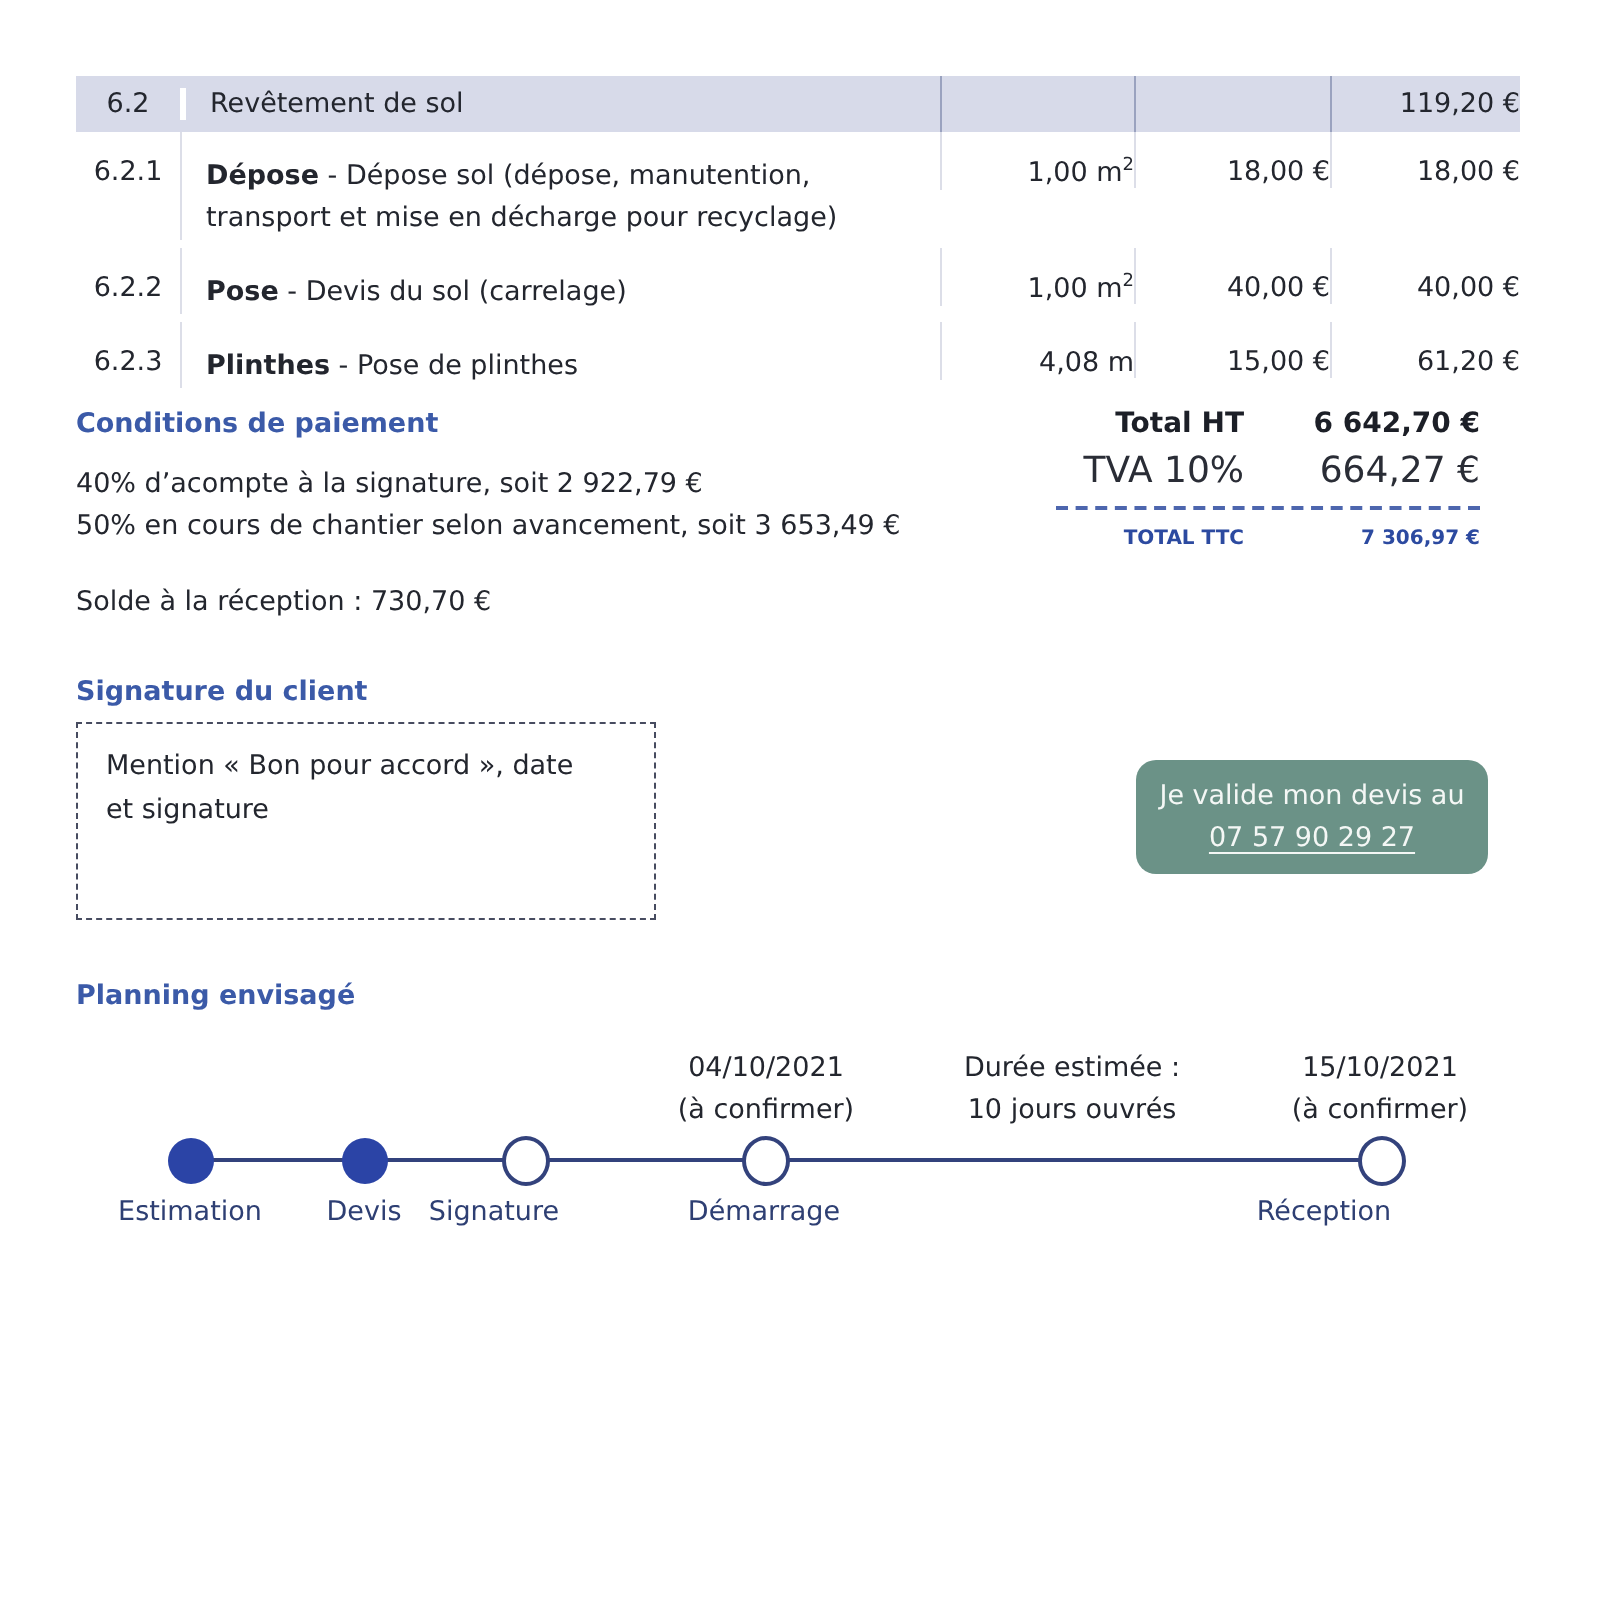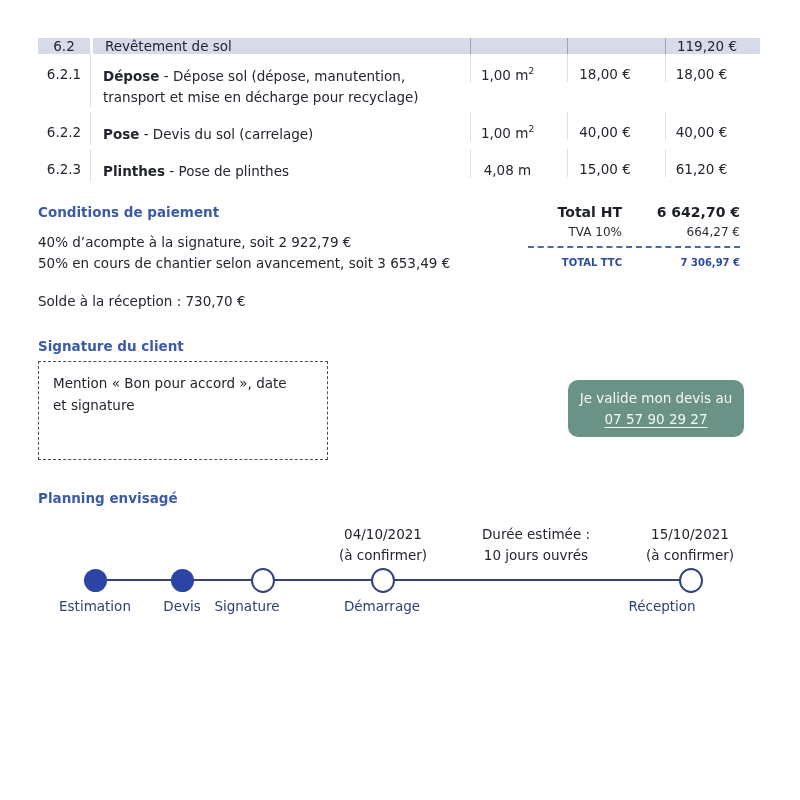--- a/index.html
+++ b/index.html
@@ -7,53 +7,53 @@
     width:800px;height:800px;background:#ffffff;position:relative;
     font-family:"DejaVu Sans","Liberation Sans",sans-serif;
     color:#23262e;font-size:13.5px;
     -webkit-font-smoothing:antialiased;
   }
   .abs{position:absolute;}
 
   
   .quote-table{left:38px;top:38px;width:722px;}
   .trow{display:grid;grid-template-columns:52px 380px 97px 98px 95px;}
-  .trow.header{background:#d7dae9;height:16px;align-items:center;}
+  .trow.header{background:#d7dae9;height:28px;align-items:center;}
   .trow.header .c-desc{border-left:3px solid #ffffff;}
   .trow.header .c-qty,.trow.header .c-unit,.trow.header .c-total{
     border-left:1px solid #9aa2bf;align-self:stretch;display:flex;align-items:center;justify-content:flex-end;}
   .trow.body .c-desc,.trow.body .c-qty,.trow.body .c-unit,.trow.body .c-total{
     border-left:1px solid #dcdee8;}
   .trow.body{align-items:start;}
   .c-num{text-align:center;padding-top:0;}
   .trow.body .c-num{padding-top:12px;}
   .c-desc{padding:0 10px 0 12px;}
   .trow.body .c-desc{padding-top:12px;line-height:21px;}
-  .c-qty,.c-unit,.c-total{text-align:center;padding-right:23px;}
+  .c-qty,.c-unit,.c-total{text-align:right;padding-right:0;}
   .trow.body .c-qty,.trow.body .c-unit,.trow.body .c-total{padding-top:12px;}
   .trow.body{padding-bottom:4px;}
   .term{font-weight:bold;}
   sup{font-size:9px;}
 
   
   .sec-title{color:#3b5aa8;font-weight:bold;}
 
   
   .payment{left:38px;top:204px;width:460px;}
   .payment .sec-title{margin-bottom:12px;}
   .pline{line-height:21px;}
   .pline.solde{margin-top:17px;}
 
   
   .totals{left:528px;top:204px;width:212px;}
   .tr-line{display:flex;align-items:baseline;margin-bottom:5px;}
   .tr-label{flex:1;text-align:right;padding-right:18px;}
   .tr-value{width:100px;text-align:right;}
   .tr-ht .tr-label,.tr-ht .tr-value{font-weight:bold;font-size:14px;color:#1c1f27;}
-  .tr-tva .tr-label,.tr-tva .tr-value{font-size:12px;color:#2a2d36;}
+  .tr-tva .tr-label,.tr-tva .tr-value{font-size:18px;color:#2a2d36;}
   .tt-divider{border-top:2px dashed #4d66ae;margin:7px 0 9px 0;}
   .tr-ttc .tr-label,.tr-ttc .tr-value{font-weight:bold;font-size:10px;color:#2c4aa0;}
 
   
   .sig-title{left:38px;top:338px;}
   .sig-box{left:38px;top:361px;width:288px;height:97px;border:1.5px dashed #474c60;}
   .sig-box .sig-text{padding:10px 14px;line-height:22px;max-width:250px;}
 
   
   .validate-btn{

